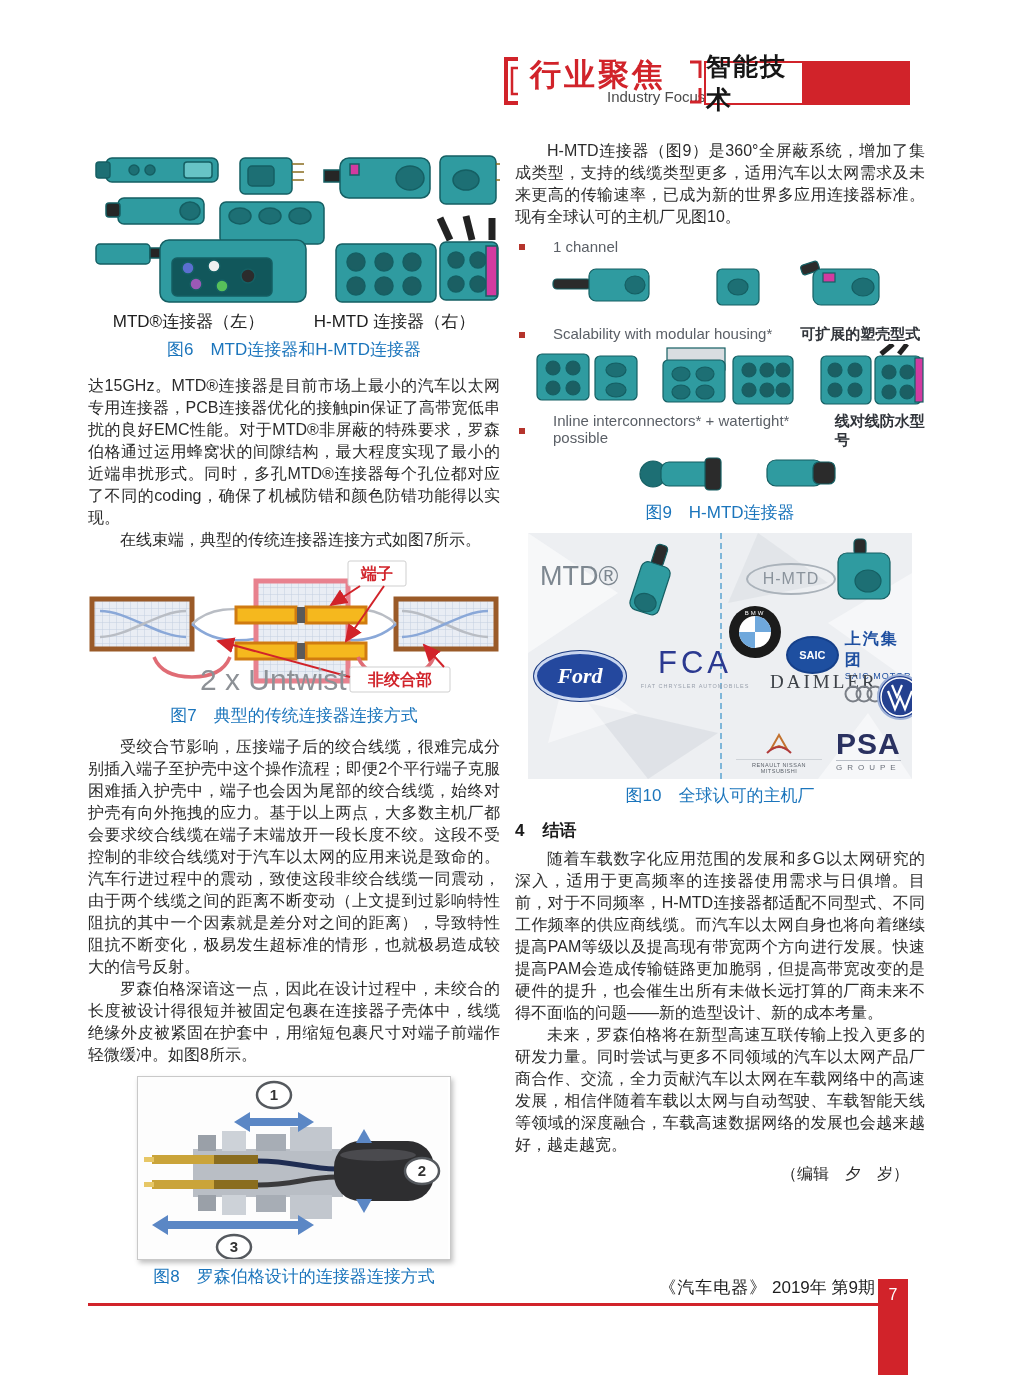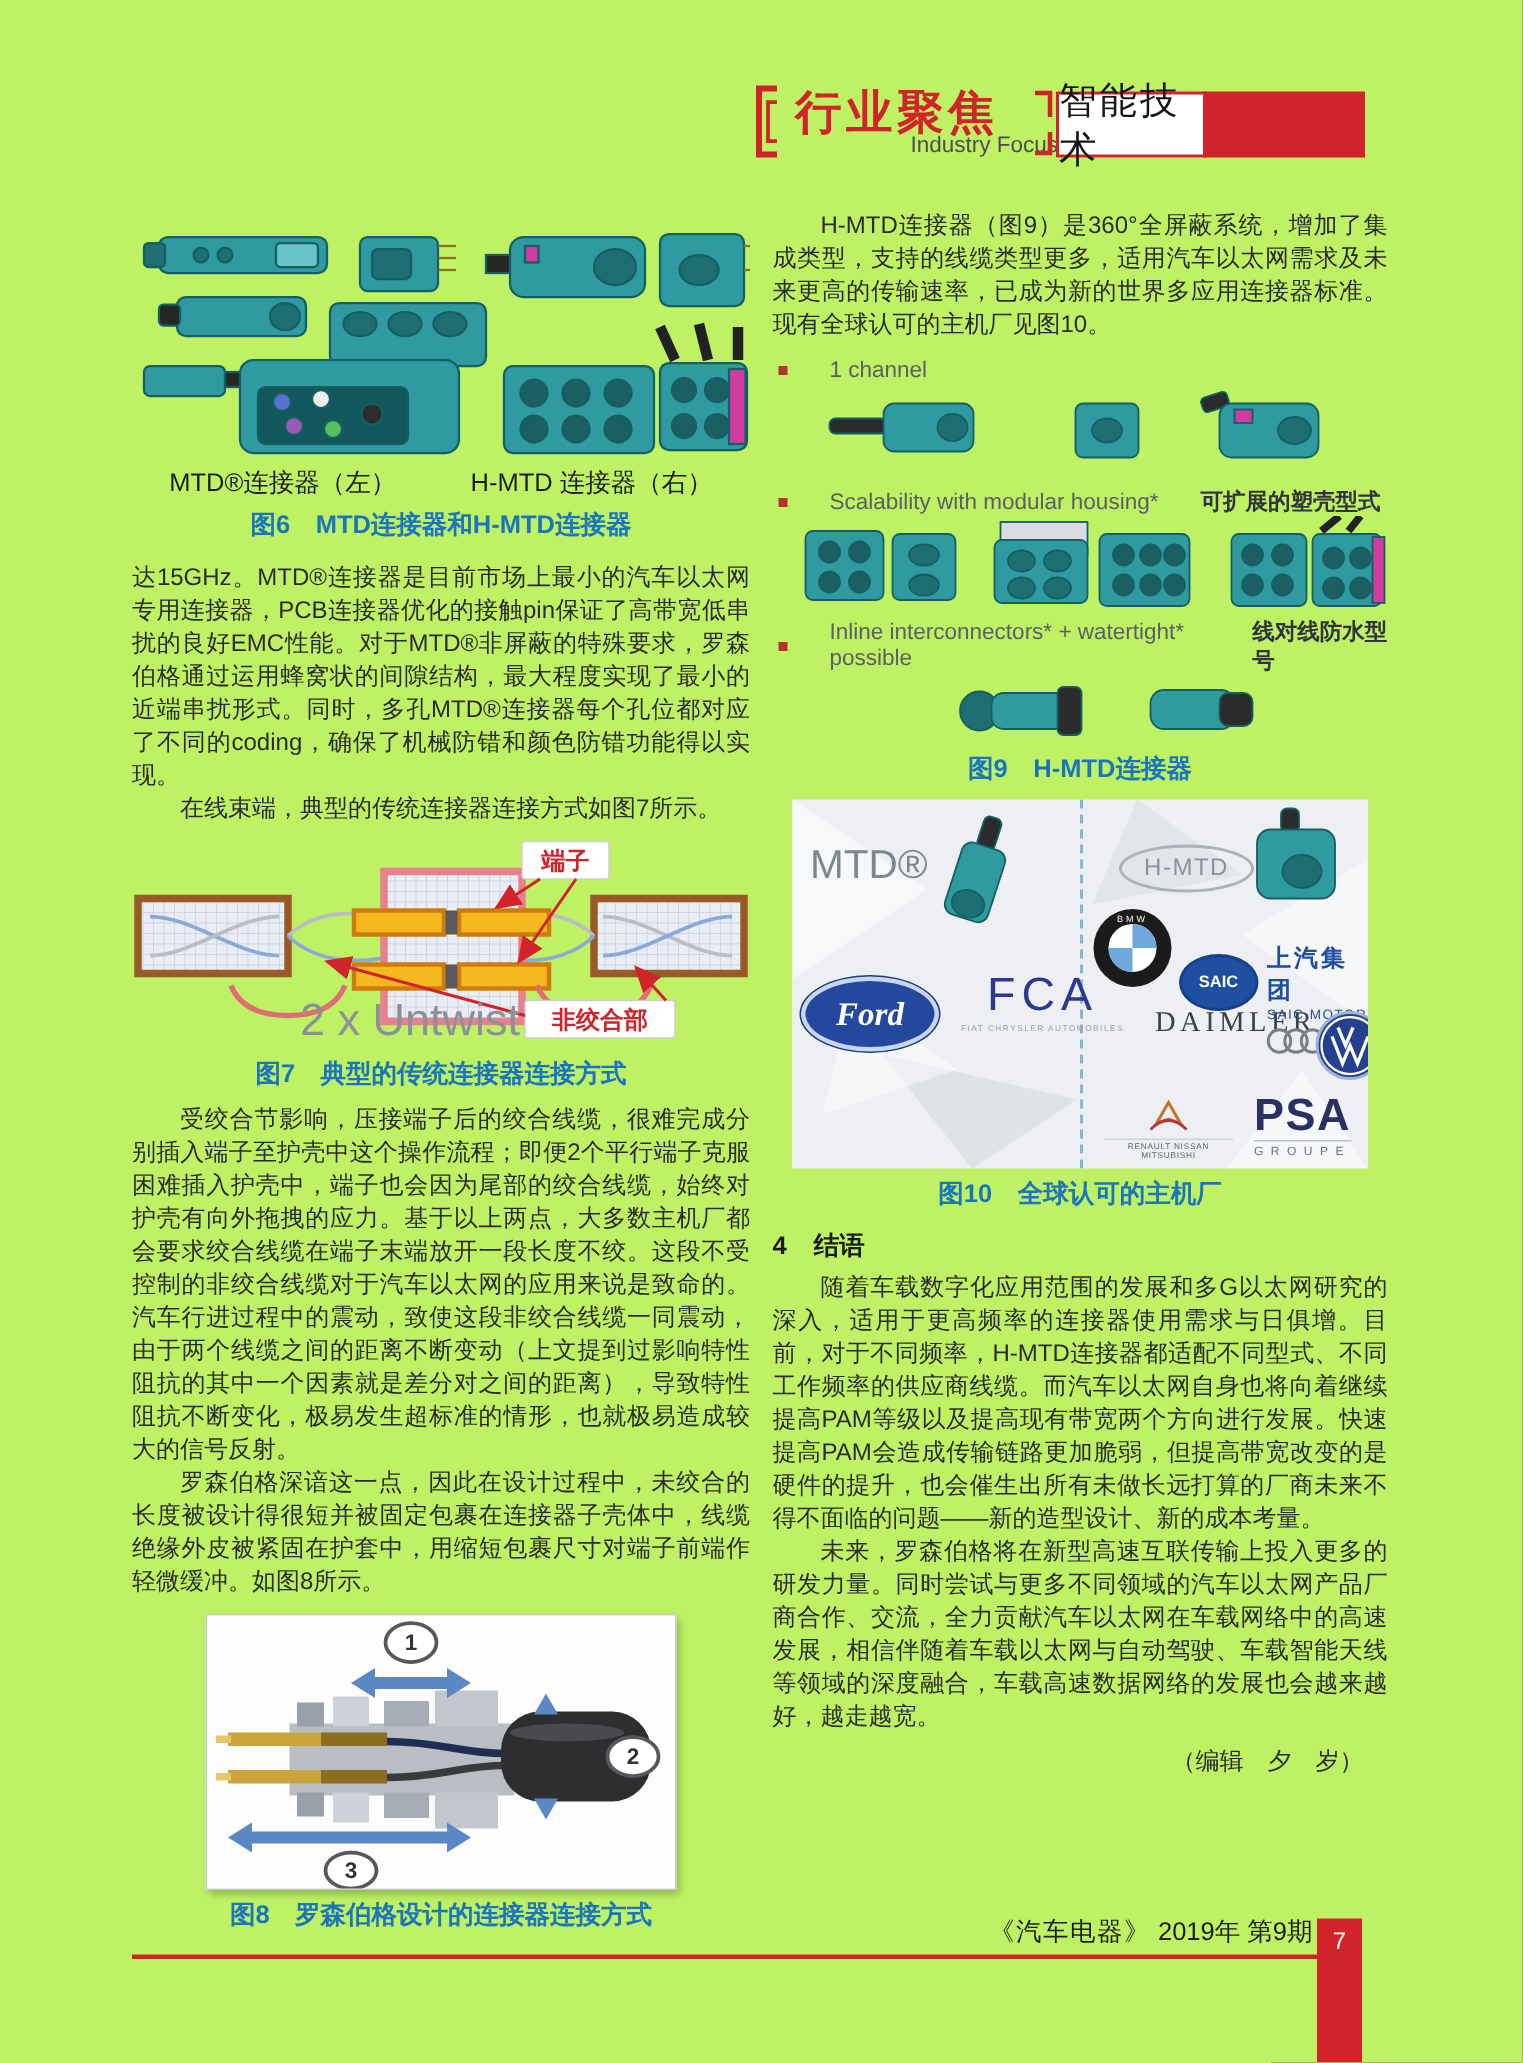--- a/index.html
+++ b/index.html
@@ -1,32 +1,32 @@
 <!DOCTYPE html>
 <html><head>
 <meta charset="utf-8">
 <style>
   html,body{margin:0;padding:0;background:#888;}
-  .page{position:relative;width:1015px;height:1375px;background:#bef264;margin:0 auto;
+  .page{position:relative;width:1015px;height:1375px;background:#ffffff;margin:0 auto;
         overflow:hidden;font-family:"Liberation Sans","DejaVu Sans",sans-serif;color:#262626;}
   
   .hdr-bracket-l{position:absolute;left:501px;top:56px;}
   .hdr-cn{position:absolute;left:530px;top:54px;font-size:31px;font-weight:bold;color:#d1232a;letter-spacing:3px;}
   .hdr-en{position:absolute;left:607px;top:88px;font-size:15px;color:#4c4c4c;}
   .hdr-bracket-r{position:absolute;left:688px;top:58px;}
   .hdr-tag{position:absolute;left:704px;top:61px;width:96px;height:40px;border:2px solid #d1232a;
            background:#fff;display:flex;align-items:center;justify-content:center;
-           font-size:25px;font-weight:normal;color:#161616;letter-spacing:2px;}
+           font-size:25px;font-weight:bold;color:#161616;letter-spacing:2px;}
   .hdr-redbox{position:absolute;left:802px;top:61px;width:108px;height:44px;background:#d1232a;}
   
   .col-left{position:absolute;left:88px;top:146px;width:412px;}
   .col-right{position:absolute;left:515px;top:140px;width:410px;}
   p.body{font-size:16px;line-height:22px;text-align:justify;margin:0 0 0 0;text-indent:2em;color:#2b2b2b;}
   p.noindent{text-indent:0;margin-top:14px;}
-  .fig-caption{text-align:center;color:#1b75bc;font-weight:bold;font-size:17px;margin:5px 0 9px 0;}
+  .fig-caption{text-align:center;color:#1b75bc;font-weight:normal;font-size:17px;margin:5px 0 9px 0;}
   .fig6-labels{display:flex;justify-content:space-around;font-size:17px;color:#1d1d1d;margin-top:2px;}
   
   .fig8-box{width:312px;margin:10px auto 0 auto;border:1px solid #c9c9c9;background:#fff;
             box-shadow:2px 3px 5px rgba(0,0,0,0.25);}
   
   .f9-bullet{display:flex;align-items:baseline;font-size:15px;color:#5a5f66;margin:4px 0 0 4px;gap:20px;}
   .f9-sq{width:6px;height:6px;background:#b5342c;margin-right:8px;flex:0 0 auto;align-self:center;}
   .f9-cn{font-weight:bold;color:#30343a;margin-left:8px;font-size:15px;}
   
   .f10-panel{position:relative;width:384px;height:246px;margin:4px auto 0 auto;background:#edeff2;overflow:hidden;}

